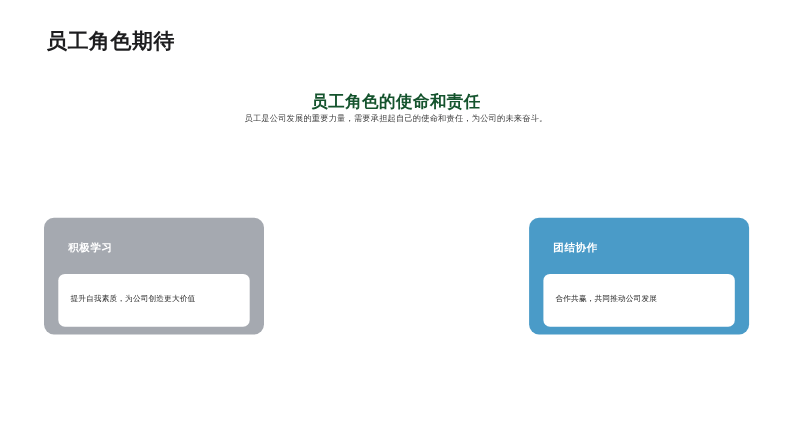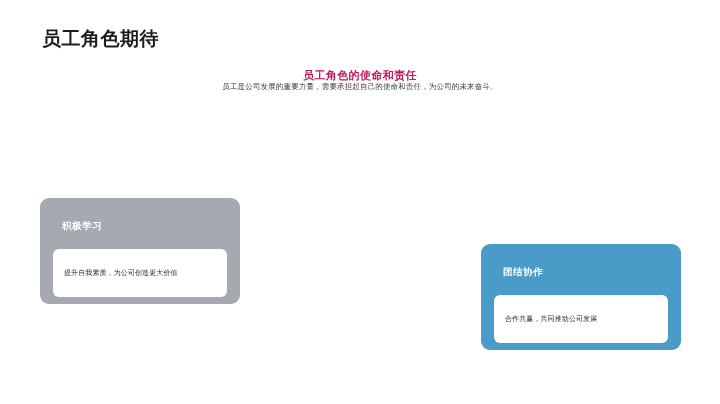--- a/index.html
+++ b/index.html
@@ -39,25 +39,26 @@
 
   
   #headline-block {
     position: absolute;
     left: 0;
     top: 68px;
     width: 720px;
     text-align: center;
   }
   #headline {
-    font-size: 11px;
+    font-size: 15px;
     font-weight: bold;
-    color: #be185d;
+    color: #14532d;
     letter-spacing: 0.4px;
     line-height: 1.3;
+    margin-top: 15px;
   }
   #subheadline {
     font-size: 7.5px;
     font-weight: normal;
     color: #3a3a3a;
     letter-spacing: 0.15px;
     line-height: 1.4;
   }
 
   
@@ -74,21 +75,21 @@
 
   .card {
     width: 200px;
     height: 106px;
     border-radius: 9px;
     position: relative;
     box-sizing: border-box;
     padding: 12px;
   }
   .card-gray { background: #a5a9b0; }
-  .card-blue { background: #4a9bc8; margin-top: 46px; }
+  .card-blue { background: #4a9bc8; }
 
   .card-title {
     position: absolute;
     left: 22px;
     top: 22px;
     font-size: 9.5px;
     font-weight: bold;
     color: #ffffff;
     letter-spacing: 0.6px;
     line-height: 1.2;

